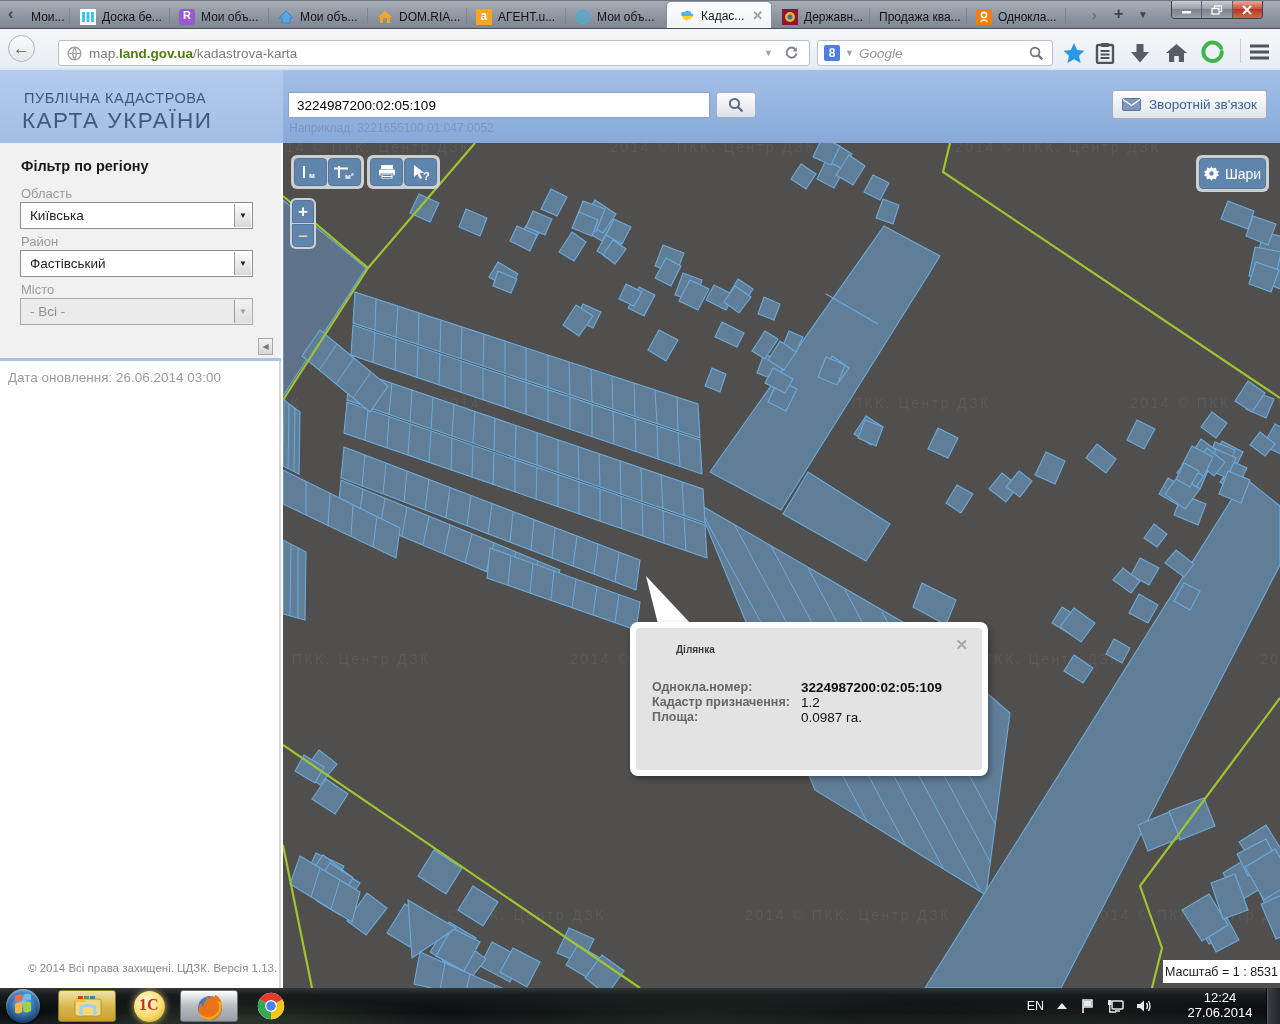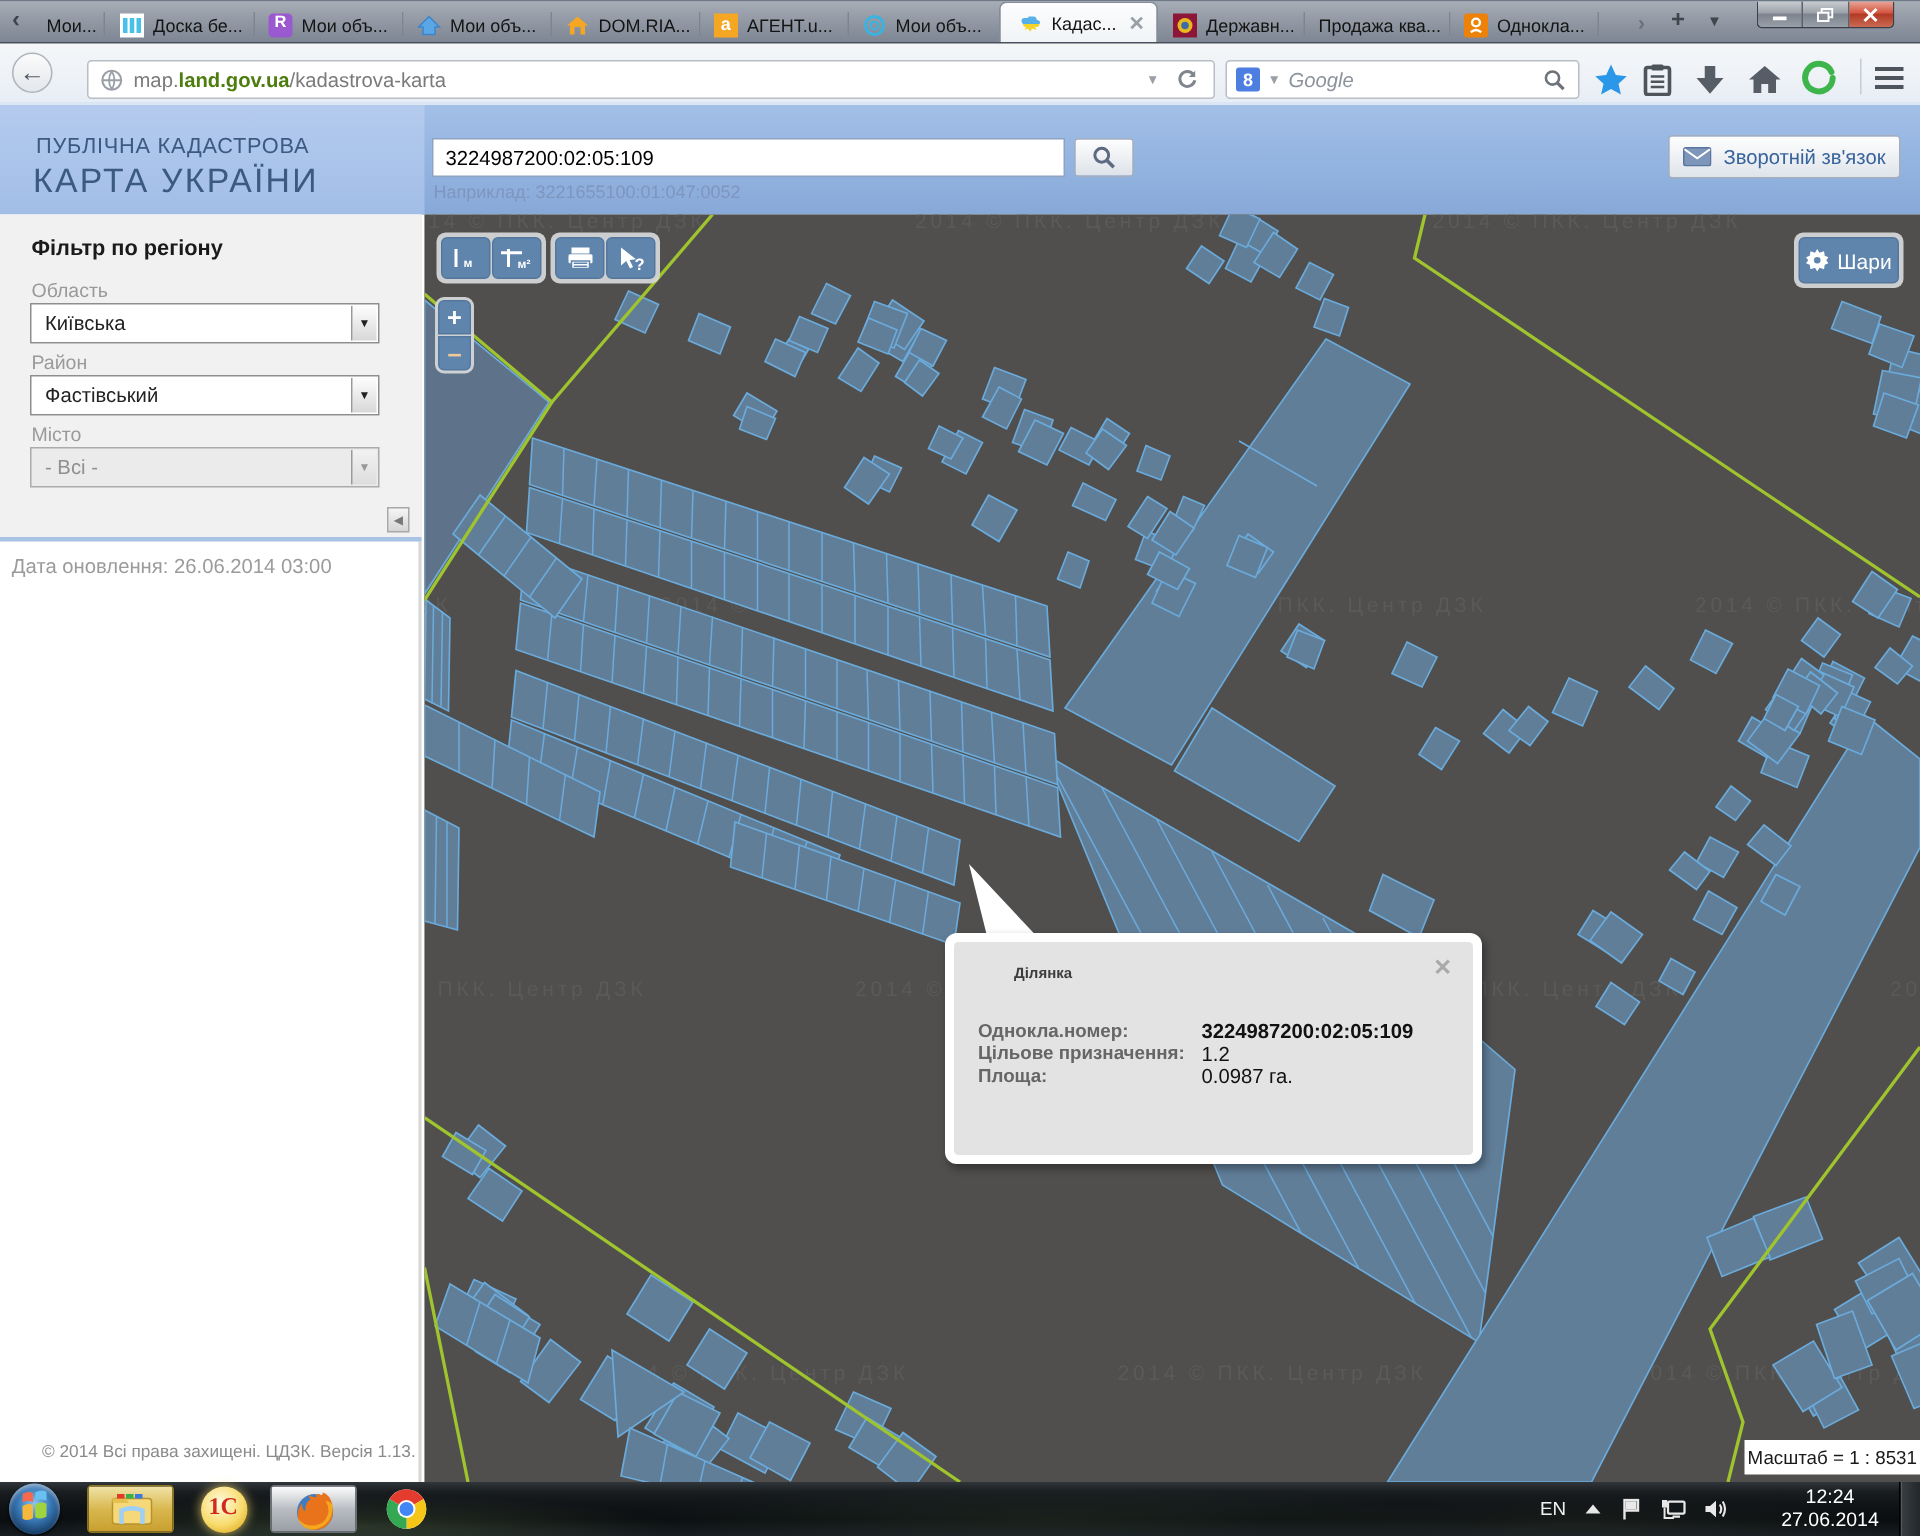--- a/index.html
+++ b/index.html
@@ -661,21 +661,21 @@
             <circle cx="7.5" cy="7.5" r="2.2" fill="#6085ad"></circle>
           </svg>Шари</div>
       </div>
  <div id="scalebox">Масштаб = 1 : 8531</div>
  <div id="popup">
         <div class="inner">
    <h4><b>Ділянка</b></h4>
    <div class="x">✕</div>
    <div class="prow" style="top:52px;">Однокла.номер:</div>
           <div class="pval" style="top:52px;font-weight:700;">3224987200:02:05:109</div>
-   <div class="prow" style="top:67px;">Цільове призначення:</div>
+   <div class="prow" style="top:67px;">Кадастр призначення:</div>
           <div class="pval" style="top:67px;">1.2</div>
    <div class="prow" style="top:82px;">Площа:</div>
           <div class="pval" style="top:82px;">0.0987 га.</div>
  </div>
       </div>
 </div>
 
 <div id="taskbar">
       <div class="tint"></div>
  <div style="position:absolute;left:6px;top:1px;width:34px;height:34px;border-radius:50%;

